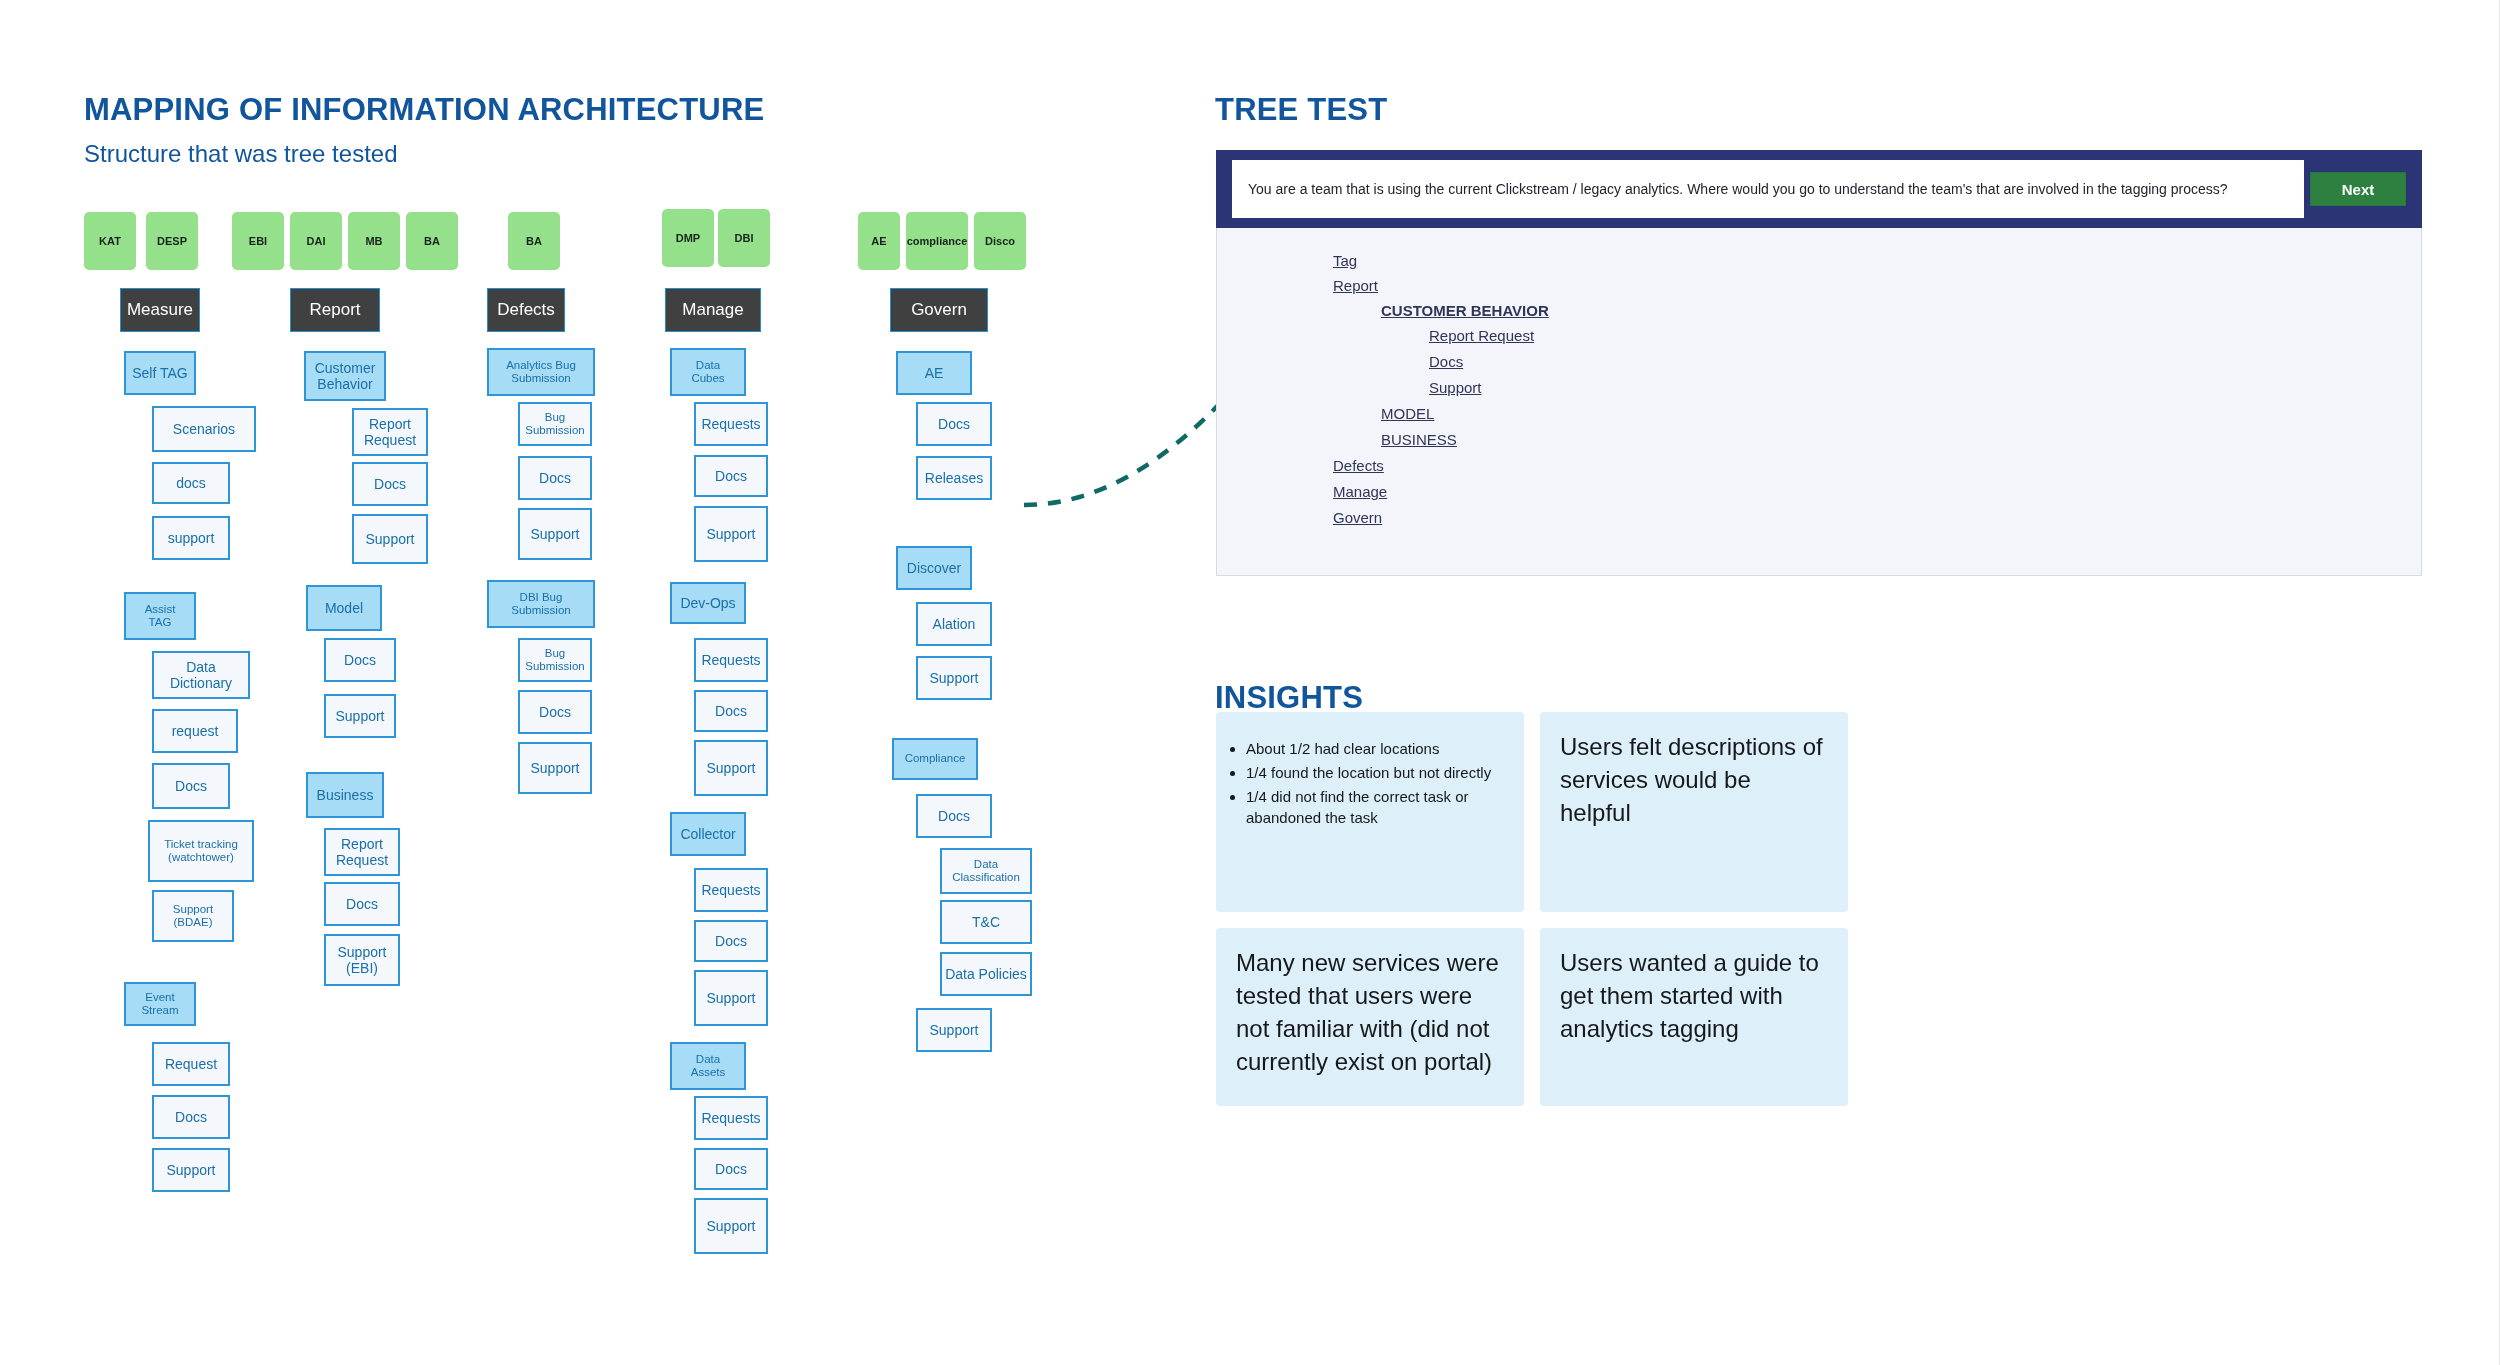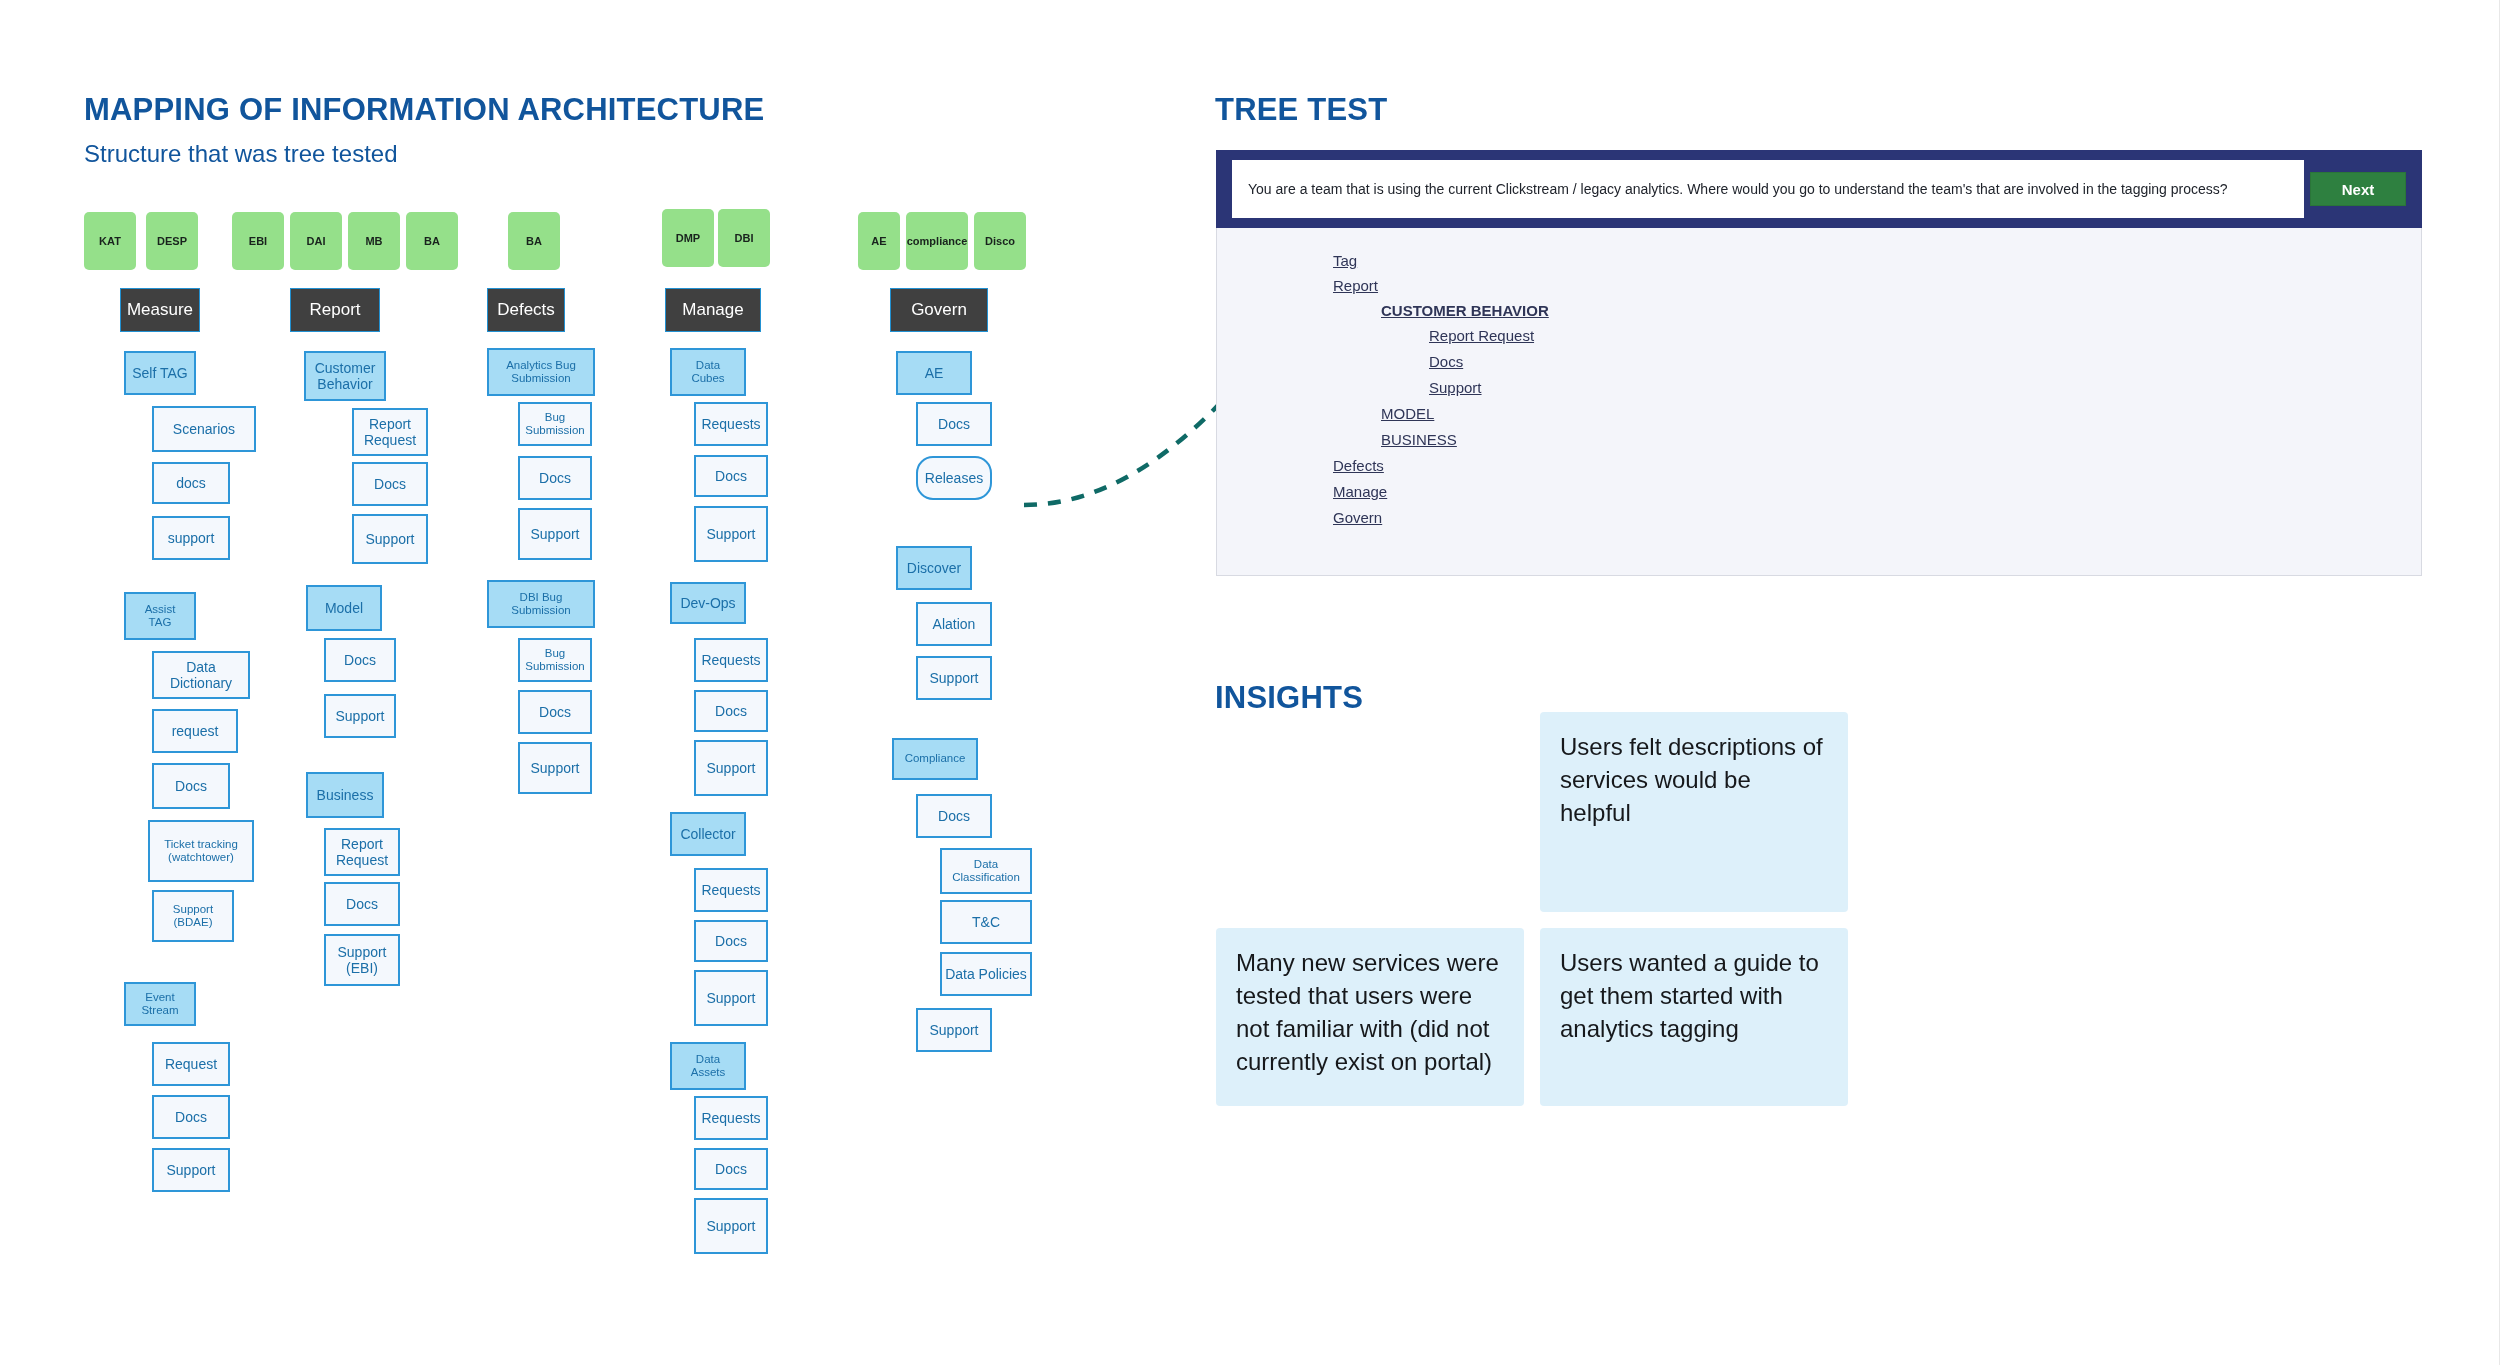--- a/index.html
+++ b/index.html
@@ -211,21 +211,21 @@
   <div class="node l3" style="left:694px; top:920px; width:74px; height:42px;">Docs</div>
   <div class="node l3" style="left:694px; top:970px; width:74px; height:56px;">Support</div>
   <div class="node l2 small" style="left:670px; top:1042px; width:76px; height:48px;">Data<br>Assets</div>
   <div class="node l3" style="left:694px; top:1096px; width:74px; height:44px;">Requests</div>
   <div class="node l3" style="left:694px; top:1148px; width:74px; height:42px;">Docs</div>
   <div class="node l3" style="left:694px; top:1198px; width:74px; height:56px;">Support</div>
 
   <div class="node l1" style="left:890px; top:288px; width:98px; height:44px;">Govern</div>
   <div class="node l2" style="left:896px; top:351px; width:76px; height:44px;">AE</div>
   <div class="node l3" style="left:916px; top:402px; width:76px; height:44px;">Docs</div>
-  <div class="node l3" style="left:916px; top:456px; width:76px; height:44px;border-radius:17px;">Releases</div>
+  <div class="node l3" style="left:916px; top:456px; width:76px; height:44px;">Releases</div>
   <div class="node l2" style="left:896px; top:546px; width:76px; height:44px;">Discover</div>
   <div class="node l3" style="left:916px; top:602px; width:76px; height:44px;">Alation</div>
   <div class="node l3" style="left:916px; top:656px; width:76px; height:44px;">Support</div>
   <div class="node l2 small" style="left:892px; top:738px; width:86px; height:42px;">Compliance</div>
   <div class="node l3" style="left:916px; top:794px; width:76px; height:44px;">Docs</div>
   <div class="node l3 small" style="left:940px; top:848px; width:92px; height:46px;">Data<br>Classification</div>
   <div class="node l3" style="left:940px; top:900px; width:92px; height:44px;">T&amp;C</div>
   <div class="node l3" style="left:940px; top:952px; width:92px; height:44px;">Data Policies</div>
   <div class="node l3" style="left:916px; top:1008px; width:76px; height:44px;">Support</div>
 
@@ -254,20 +254,27 @@
     <a class="tt-link" style="left:212px;  top:151px;">Support</a>
     <a class="tt-link" style="left:164px;  top:177px;">MODEL</a>
     <a class="tt-link" style="left:164px;  top:203px;">BUSINESS</a>
     <a class="tt-link" style="left:116px;  top:229px;">Defects</a>
     <a class="tt-link" style="left:116px;  top:255px;">Manage</a>
     <a class="tt-link" style="left:116px;  top:281px;">Govern</a>
   </div>
 
   <div class="h-main" style="left:1215px; top:680px;">INSIGHTS</div>
 
+  <div class="ins-card" style="left:1216px; top:712px; width:308px; height:200px; padding:26px 16px 16px 10px;">
+    <ul>
+      <li>About 1/2 had clear locations</li>
+      <li>1/4 found the location but not directly</li>
+      <li>1/4 did not find the correct task or abandoned the task</li>
+    </ul>
+  </div>
 
   <div class="ins-card big" style="left:1540px; top:712px; width:308px; height:200px;">Users felt descriptions of services would be helpful</div>
 
 
   <div class="ins-card big" style="left:1216px; top:928px; width:308px; height:178px;">Many new services were tested that users were not familiar with (did not currently exist on portal)</div>
 
   <div class="ins-card big" style="left:1540px; top:928px; width:308px; height:178px;">Users wanted a guide to get them started with analytics tagging</div>
 
 </div>
 

